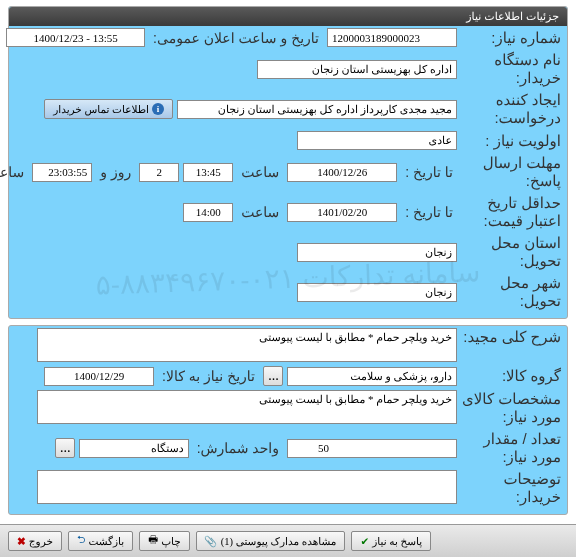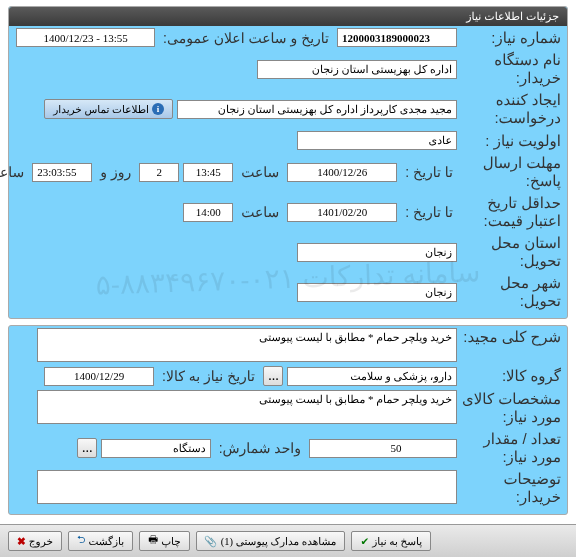--- a/index.html
+++ b/index.html
@@ -111,21 +111,21 @@
 </head>
 <body>
 
 <div class="watermark">سامانه تدارکات ۰۲۱-۸۸۳۴۹۶۷۰-۵</div>
 
 <div class="panel">
   <div class="panel-header">جزئیات اطلاعات نیاز</div>
 
   <div class="row">
     <span class="label">شماره نیاز:</span>
-    <input type="text" class="field" style="width: 120px; direction: ltr; text-align: left; font-weight: bold;" value="1200003189000023">
+    <input type="text" class="field" style="width: 130px; direction: ltr; text-align: left;" value="1200003189000023">
     <span class="label-inline">تاریخ و ساعت اعلان عمومی:</span>
     <input type="text" class="field" style="width: 139px; direction: ltr; text-align: center;" value="1400/12/23 - 13:55">
   </div>
 
   <div class="row">
     <span class="label">نام دستگاه خریدار:</span>
     <input type="text" class="field w-long" style="width: 200px;" value="اداره کل بهزیستی استان زنجان">
   </div>
 
   <div class="row">
@@ -143,21 +143,21 @@
   </div>
 
   <div class="row">
     <span class="label">مهلت ارسال پاسخ:</span>
     <span class="label-inline">تا تاریخ :</span>
     <input type="text" class="field w-date" value="1400/12/26" style="">
     <span class="label-inline">ساعت</span>
     <input type="text" class="field w-time" value="13:45" style="">
     <input type="text" class="field w-sm" value="2" style="">
     <span class="label-inline">روز و</span>
-    <input type="text" class="field highlight" style="width: 60px; text-align: left; direction: ltr;" value="23:03:55">
+    <input type="text" class="field highlight" style="width: 60px; text-align: right; direction: ltr;" value="23:03:55">
     <span class="label-inline">ساعت باقی مانده</span>
   </div>
 
   <div class="row">
     <span class="label">حداقل تاریخ اعتبار قیمت:</span>
     <span class="label-inline">تا تاریخ :</span>
     <input type="text" class="field w-date" value="1401/02/20" style="">
     <span class="label-inline">ساعت</span>
     <input type="text" class="field w-time" value="14:00" style="">
   </div>
@@ -190,21 +190,21 @@
     <input type="text" class="field w-date" value="1400/12/29" style="">
   </div>
 
   <div class="row" style="align-items:flex-start">
     <span class="label">مشخصات کالای مورد نیاز:</span>
     <textarea class="field" style="width: 420px;">خرید ویلچر حمام * مطابق با لیست پیوستی</textarea>
   </div>
 
   <div class="row">
     <span class="label">تعداد / مقدار مورد نیاز:</span>
-    <input type="text" class="field" style="width: 148px; direction: ltr; text-align: center; padding-left: 30px;" value="50">
+    <input type="text" class="field" style="width: 170px; direction: ltr; text-align: left; padding-left: 30px;" value="50">
     <span class="label-inline">واحد شمارش:</span>
     <input type="text" class="field w-unit" value="دستگاه" style="">
     <button class="btn three-dots">
       <span>…</span>
     </button>
   </div>
 
   <div class="row" style="align-items:flex-start">
     <span class="label">توضیحات خریدار:</span>
     <textarea class="field" style="width: 420px;"></textarea>

